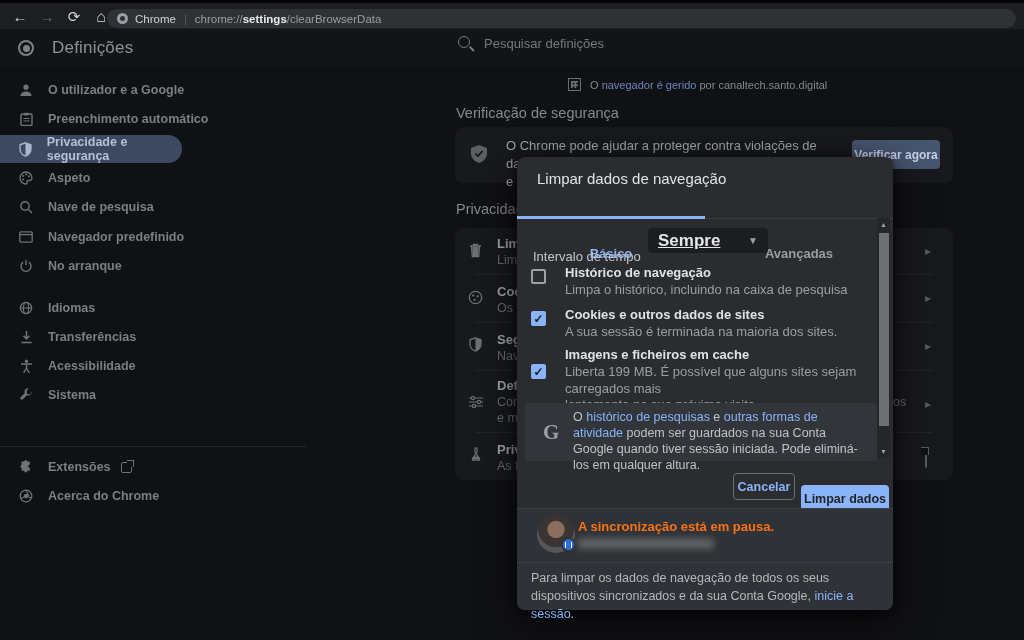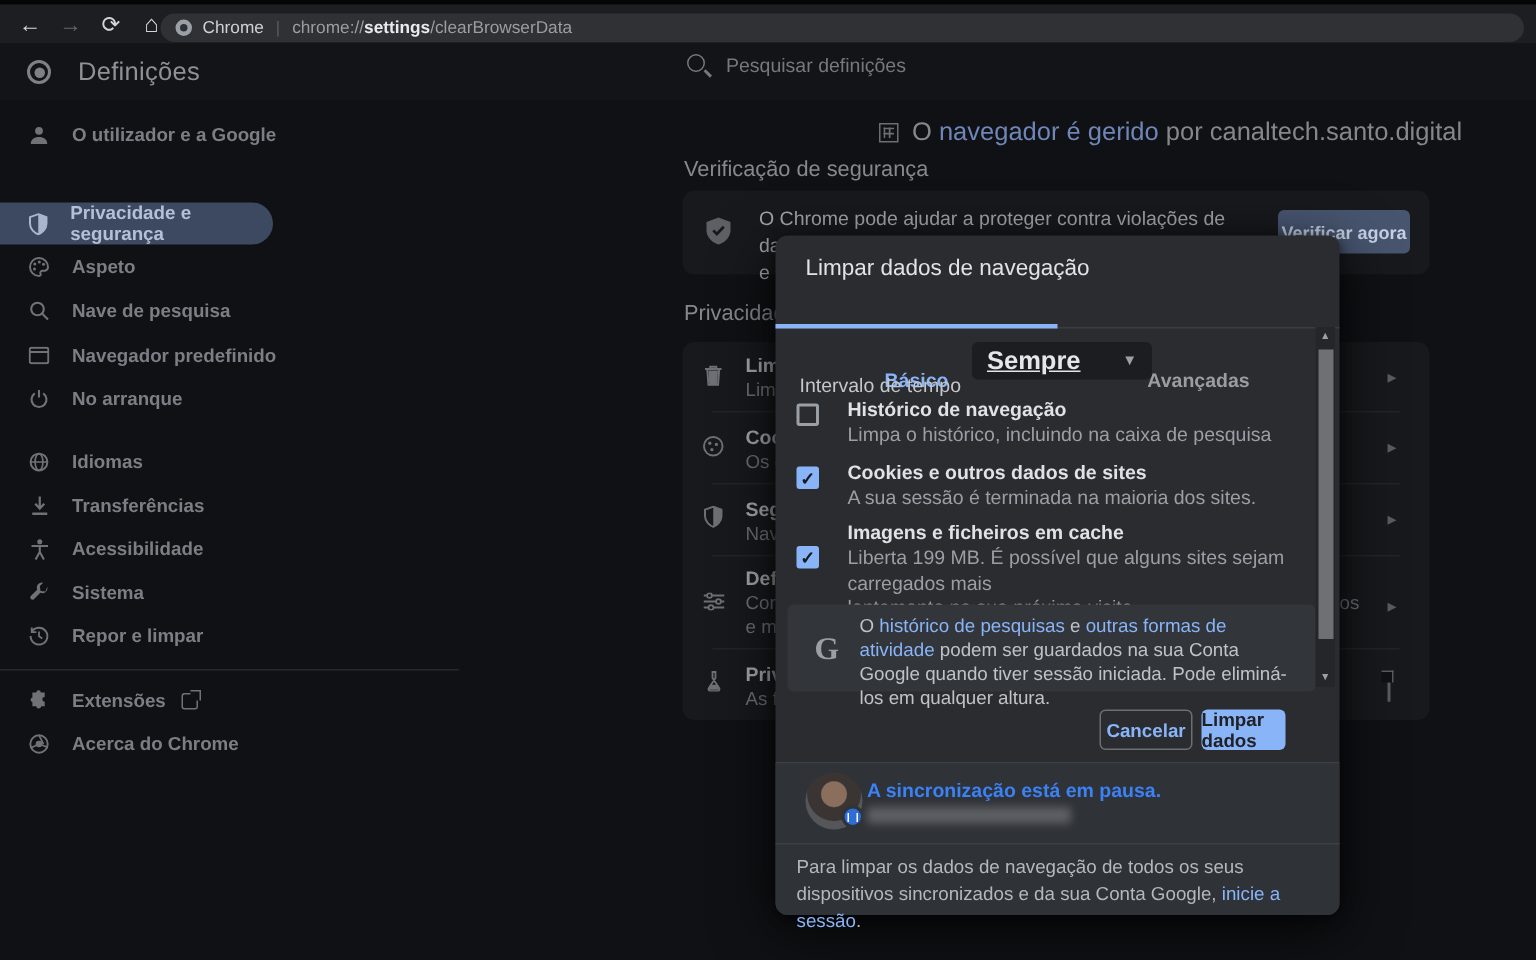--- a/index.html
+++ b/index.html
@@ -35,21 +35,21 @@
   .sideitem { left:0; width:300px; height:28px; display:flex; align-items:center; color:#7b7e84; font-size:12.5px; font-weight:bold; }
   .sideitem .ic { width:16px; height:16px; margin-left:18px; margin-right:14px; display:flex; align-items:center; justify-content:center; color:#6f7277; font-size:13px; }
   .sideitem.sel { background:#3d4961; border-radius:0 22px 22px 0; width:182px; color:#b4c0d6; }
   .sideitem.sel .ic { color:#aab6cc; }
   .sidedivider { left:0; top:446px; width:306px; height:1px; background:#27282b; }
   .extlink { width:11px; height:11px; border:1.4px solid #6f7277; border-radius:2px; position:relative; margin-left:10px; }
   .extlink::after { content:""; position:absolute; right:-3px; top:-3px; width:6px; height:6px; border-top:1.4px solid #6f7277; border-right:1.4px solid #6f7277; background:#101114; }
   svg.icsvg { display:block; }
 
   
-  .managed { left:586px; top:78px; display:flex; align-items:center; font-size:17px; color:#84878c; }
+  .managed { left:568px; top:78px; display:flex; align-items:center; font-size:11px; color:#84878c; }
   .bldg { width:13px; height:13px; border:1.4px solid #6b6e73; margin-right:9px; position:relative; }
   .bldg::after { content:""; position:absolute; left:2px; top:2px; width:7px; height:7px;
      background:linear-gradient(#6b6e73 1.4px, transparent 1.4px), linear-gradient(90deg,#6b6e73 1.4px, transparent 1.4px); background-size:3.5px 3.5px; }
   .mlink { color:#6e86b8; }
   .sechead { font-size:14.5px; color:#85888d; }
   .card { background:#18191c; border-radius:8px; }
   .safetytext { font-size:13px; color:#a2a5aa; line-height:18px; }
   .verifybtn { left:852px; top:140px; width:88px; height:29px; background:#47556f; border-radius:4px; color:#c7d2e7; font-size:12px; font-weight:bold; display:flex; align-items:center; justify-content:center; }
   .shieldchk { width:18px; height:20px; color:#5d6065; }
   .rowtitle { font-size:13px; color:#a6a9ae; font-weight:bold; }
@@ -85,21 +85,21 @@
   .scrollcol { left:360px; top:61px; width:13px; height:240px; background:#242629; }
   .scrollarrow { left:0; width:13px; height:13px; color:#9aa0a6; font-size:7px; display:flex; align-items:center; justify-content:center; }
   .thumb { left:1.5px; top:15px; width:10px; height:193px; background:#6e7074; }
   .btn { height:27px; border-radius:4px; font-size:12.5px; font-weight:bold; display:flex; align-items:center; justify-content:center; }
   .btn.ghost { border:1px solid #6b6e72; color:#8ab4f8; background:transparent; }
   .btn.fill { background:#8ab4f8; color:#1f2124; }
   .dfooter { left:0; top:351px; width:376px; height:102px; background:#2f3236; border-top:1px solid #3d4044; border-radius:0 0 8px 8px; }
   .avatar { left:20px; top:6px; width:38px; height:38px; border-radius:50%; background:radial-gradient(circle at 50% 38%, #8a6f5d 0 27%, #3a3433 30% 58%, #55565a 60%); overflow:hidden; }
   .badge { left:44px; top:28px; width:15px; height:15px; border-radius:50%; background:#2e6cd6; border:2px solid #2f3236; display:flex; align-items:center; justify-content:center; }
   .badge::after { content:""; width:5px; height:6px; border-left:1.6px solid #fff; border-right:1.6px solid #fff; }
-  .syncstatus { left:61px; top:10px; font-size:13px; font-weight:bold; color:#3b82f6; }
+  .syncstatus { left:61px; top:10px; font-size:13px; font-weight:bold; color:#f97316; }
   .blurbar { left:61px; top:29px; width:136px; height:11px; background:#8a8c90; opacity:.5; filter:blur(3px); border-radius:2px; }
   .dfootdiv { left:0; top:53px; width:376px; height:1px; background:#3d4044; }
   .dfoottext { left:14px; top:60px; width:352px; font-size:12.5px; line-height:18px; color:#b4b8bd; }
   .dfoottext a { color:#8ab4f8; text-decoration:none; }
 </style>
 </head>
 <body>
 
 <div class="stage">
 
@@ -127,20 +127,30 @@
 
   <div class="abs sideitem" style="top:76px">
     <span class="ic">
         <svg class="icsvg" width="14" height="14" viewBox="0 0 14 14">
           <circle cx="7" cy="4.2" r="2.6" fill="#6f7277"></circle>
           <path d="M1.5 13c0-3 2.4-4.6 5.5-4.6S12.5 10 12.5 13Z" fill="#6f7277"></path>
         </svg>
       </span>
     <span>O utilizador e a Google</span>
   </div>
+  <div class="abs sideitem" style="top:105px">
+    <span class="ic">
+        <svg class="icsvg" width="13" height="14" viewBox="0 0 13 14">
+          <rect x="1" y="2" width="11" height="11.5" rx="1.2" fill="none" stroke="#6f7277" stroke-width="1.4"></rect>
+          <rect x="4" y="0.8" width="5" height="2.6" rx="0.8" fill="#6f7277"></rect>
+          <path d="M3.5 6.5h6M3.5 9h6" stroke="#6f7277" stroke-width="1.2"></path>
+        </svg>
+      </span>
+    <span>Preenchimento automático</span>
+  </div>
   <div class="abs sideitem sel" style="top:135px">
     <span class="ic">
         <svg class="icsvg" width="13" height="15" viewBox="0 0 13 15">
           <path d="M6.5 0.8 12 2.8v4.4c0 3.6-3.2 6.2-5.5 7-2.3-.8-5.5-3.4-5.5-7V2.8Z" fill="none" stroke="#aab6cc" stroke-width="1.3"></path>
           <path d="M6.5 0.8 12 2.8v4.4c0 3.6-3.2 6.2-5.5 7Z" fill="#aab6cc"></path>
         </svg>
       </span>
     <span>Privacidade e segurança</span>
   </div>
   <div class="abs sideitem" style="top:164px">
@@ -210,30 +220,20 @@
       </span>
     <span>Acessibilidade</span>
   </div>
   <div class="abs sideitem" style="top:381px">
     <span class="ic">
         <svg class="icsvg" width="14" height="14" viewBox="0 0 14 14">
           <path d="M12.5 3.2a3.4 3.4 0 0 1-4.6 4L3.6 11.5a1.5 1.5 0 0 1-2.1-2.1L5.8 5.1a3.4 3.4 0 0 1 4-4.6L7.6 2.7l.4 3.3 3.3.4Z" fill="#6f7277"></path>
         </svg>
       </span>
     <span>Sistema</span>
-  </div>
-  <div class="abs sideitem" style="top:410px">
-    <span class="ic">
-        <svg class="icsvg" width="14" height="14" viewBox="0 0 14 14">
-          <path d="M2.2 4.2A5.6 5.6 0 1 1 1.4 7" fill="none" stroke="#6f7277" stroke-width="1.3"></path>
-          <path d="M2.2 1.4v3h3" fill="none" stroke="#6f7277" stroke-width="1.3"></path>
-          <path d="M7 4v3.2l2.2 1.4" fill="none" stroke="#6f7277" stroke-width="1.2"></path>
-        </svg>
-      </span>
-    <span>Repor e limpar</span>
   </div>
   <div class="abs sidedivider"></div>
   <div class="abs sideitem" style="top:453px">
     <span class="ic">
         <svg class="icsvg" width="14" height="14" viewBox="0 0 14 14">
           <path d="M5.2 1.6a1.5 1.5 0 0 1 3 0h2.6v3a1.6 1.6 0 0 0 0 3.2v3H8.4a1.6 1.6 0 0 1-3.2 0H2.6v-2.7a1.6 1.6 0 0 1 0-3.1V1.6Z" fill="#6f7277"></path>
         </svg>
       </span>
     <span>Extensões</span>
     <span class="extlink"></span>
@@ -375,21 +375,21 @@
       </div>
     </div>
 
     <div class="abs scrollcol">
       <div class="abs scrollarrow" style="top:0">▲</div>
       <div class="abs thumb"></div>
       <div class="abs scrollarrow" style="top:227px">▼</div>
     </div>
 
     <div class="abs btn ghost" style="left:216px;top:316px;width:62px">Cancelar</div>
-    <div class="abs btn fill" style="left:284px;top:316px;width:56px">Limpar dados</div>
+    <div class="abs btn fill" style="left:284px;top:328px;width:88px">Limpar dados</div>
 
     <div class="abs dfooter">
       <div class="abs avatar"></div>
       <div class="abs badge"></div>
       <div class="abs syncstatus">A sincronização está em pausa.</div>
       <div class="abs blurbar"></div>
       <div class="abs dfootdiv"></div>
       <div class="abs dfoottext">
         <span>Para limpar os dados de navegação de todos os seus dispositivos sincronizados e da sua Conta Google, </span><a>inicie a sessão</a><span>.</span>
       </div>

